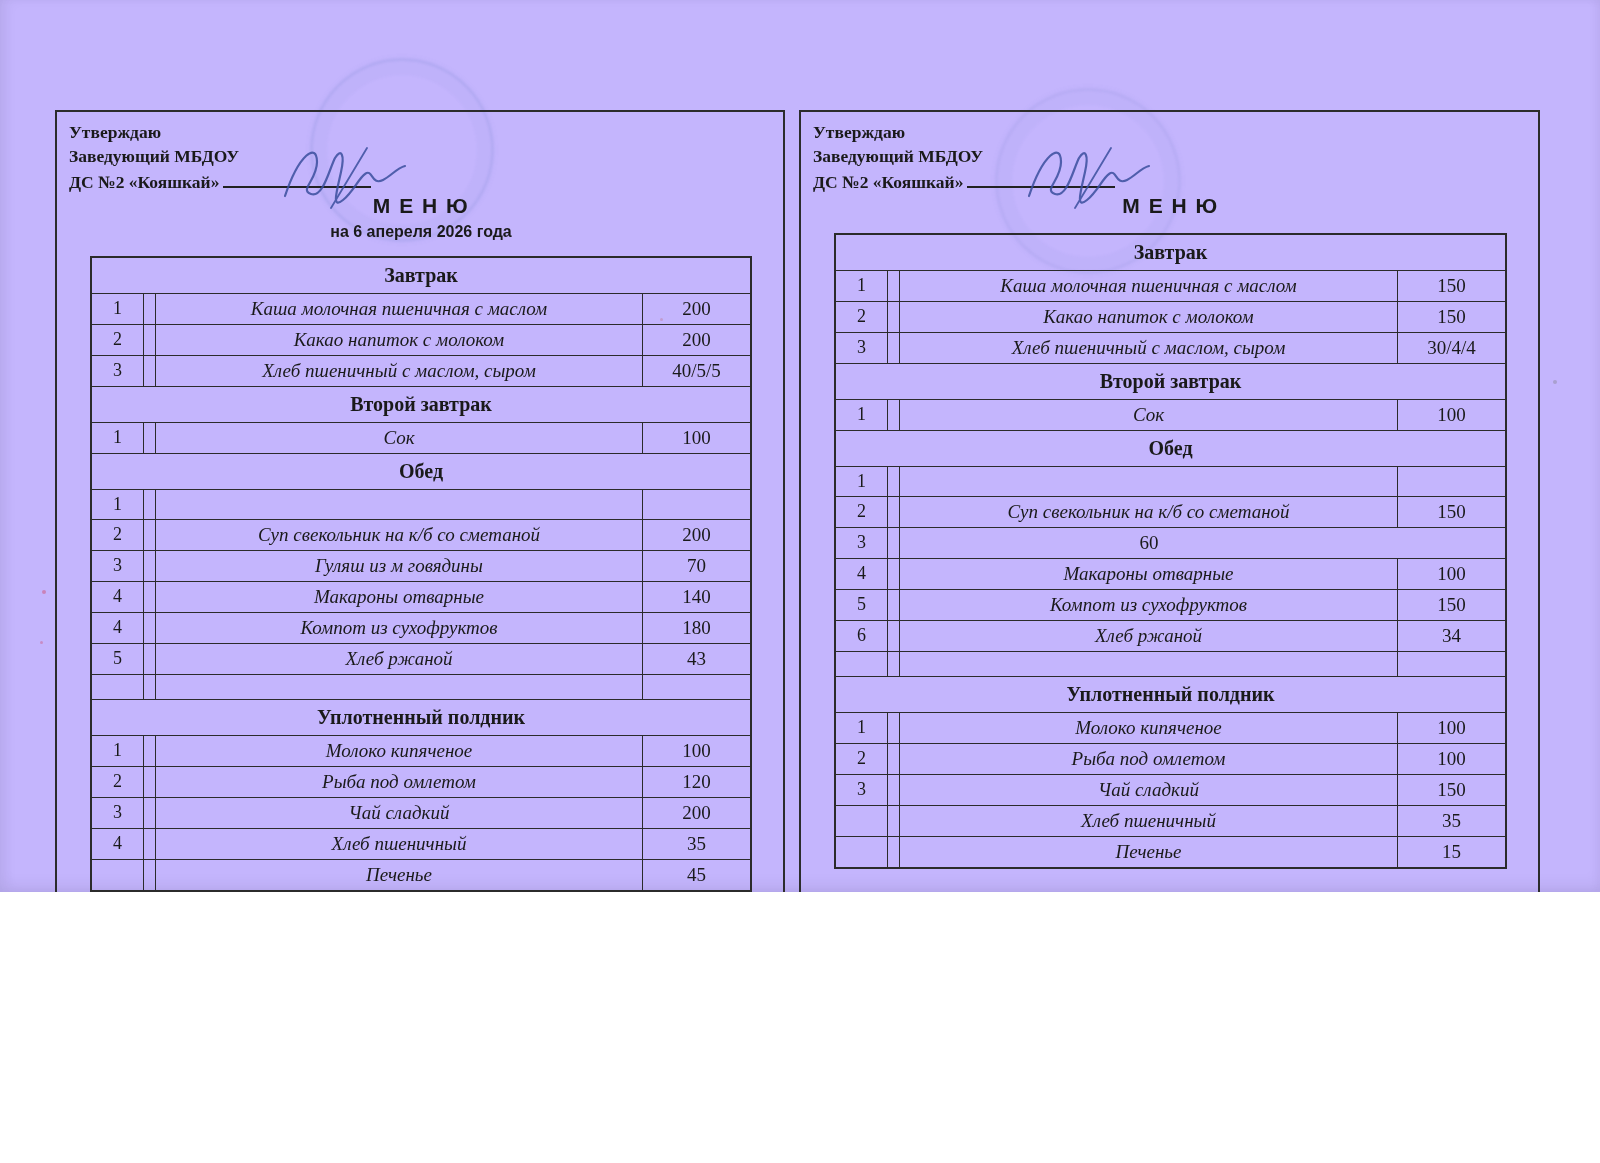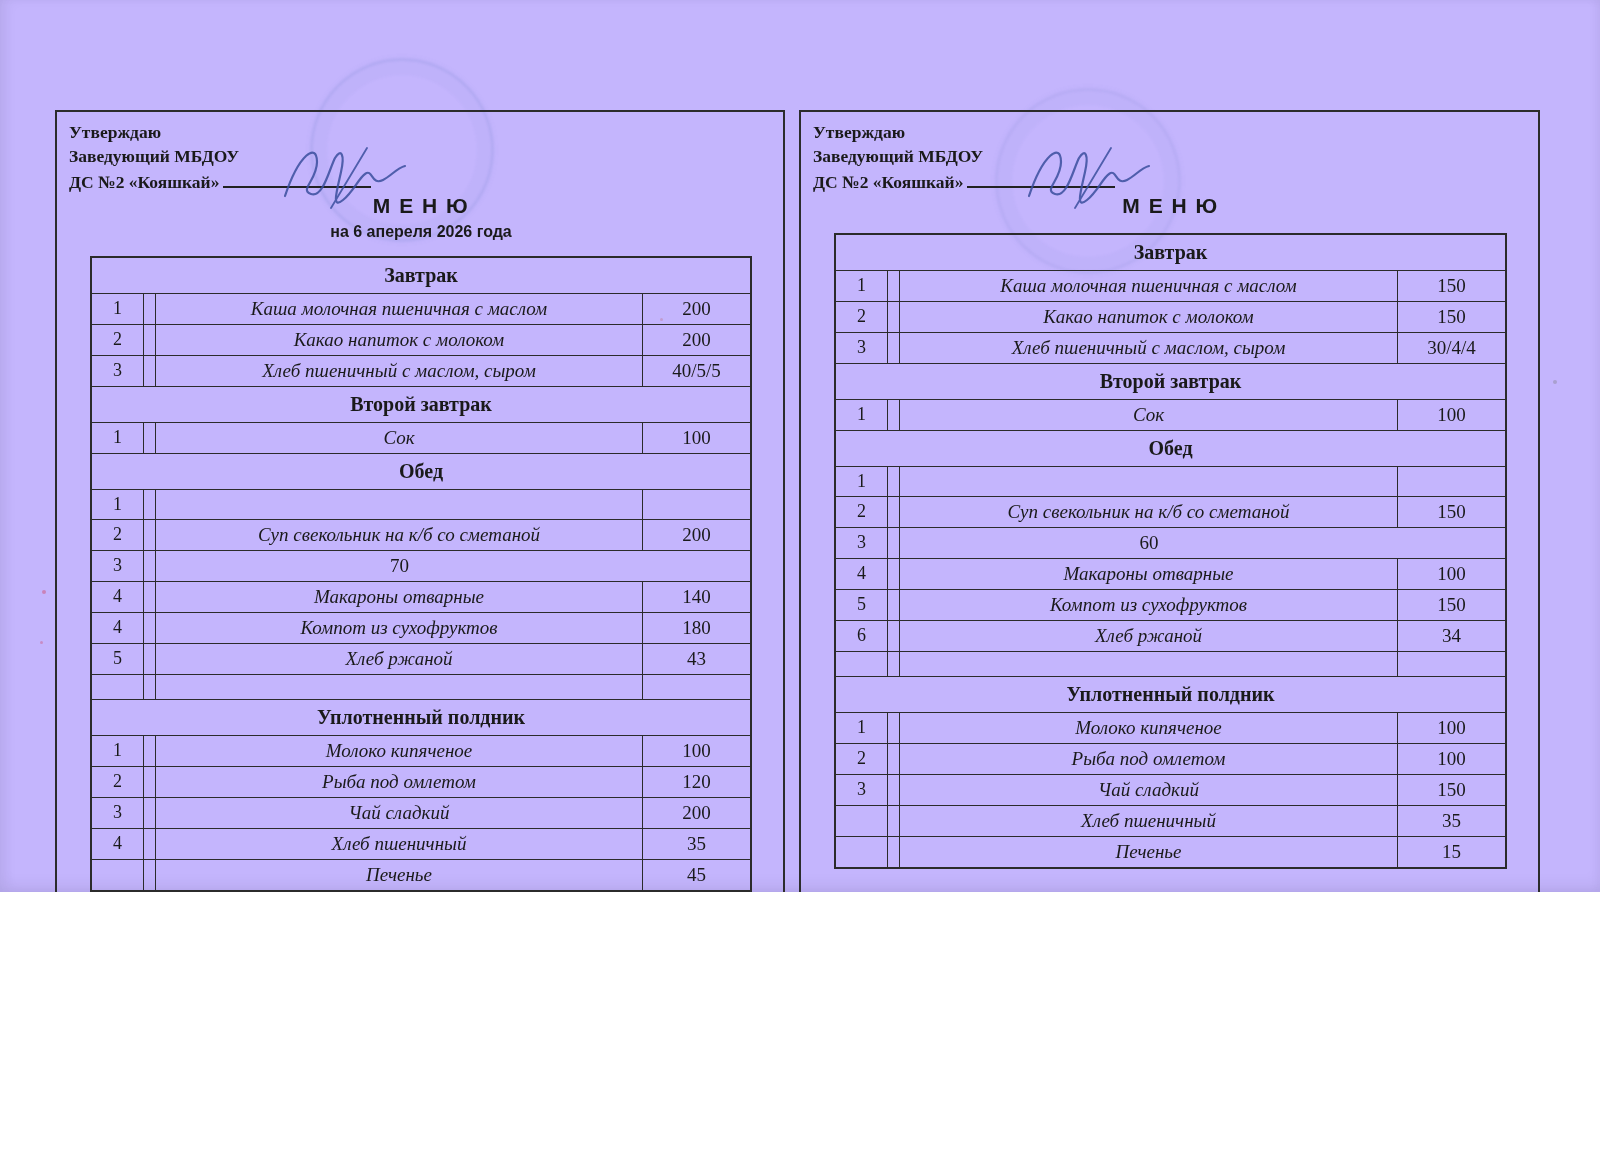--- a/index.html
+++ b/index.html
@@ -129,20 +129,21 @@
         </div>
         <div class="t-row t-item">
           <div class="t-cell t-num">2</div>
           <div class="t-cell t-gap"></div>
           <div class="t-cell t-name">Суп свекольник на к/б со сметаной</div>
           <div class="t-cell t-amount">200</div>
         </div>
         <div class="t-row t-item">
           <div class="t-cell t-num">3</div>
           <div class="t-cell t-gap"></div>
+          <div class="t-cell t-name">Гуляш из м говядины</div>
           <div class="t-cell t-amount">70</div>
         </div>
         <div class="t-row t-item">
           <div class="t-cell t-num">4</div>
           <div class="t-cell t-gap"></div>
           <div class="t-cell t-name">Макароны отварные</div>
           <div class="t-cell t-amount">140</div>
         </div>
         <div class="t-row t-item">
           <div class="t-cell t-num">4</div>

